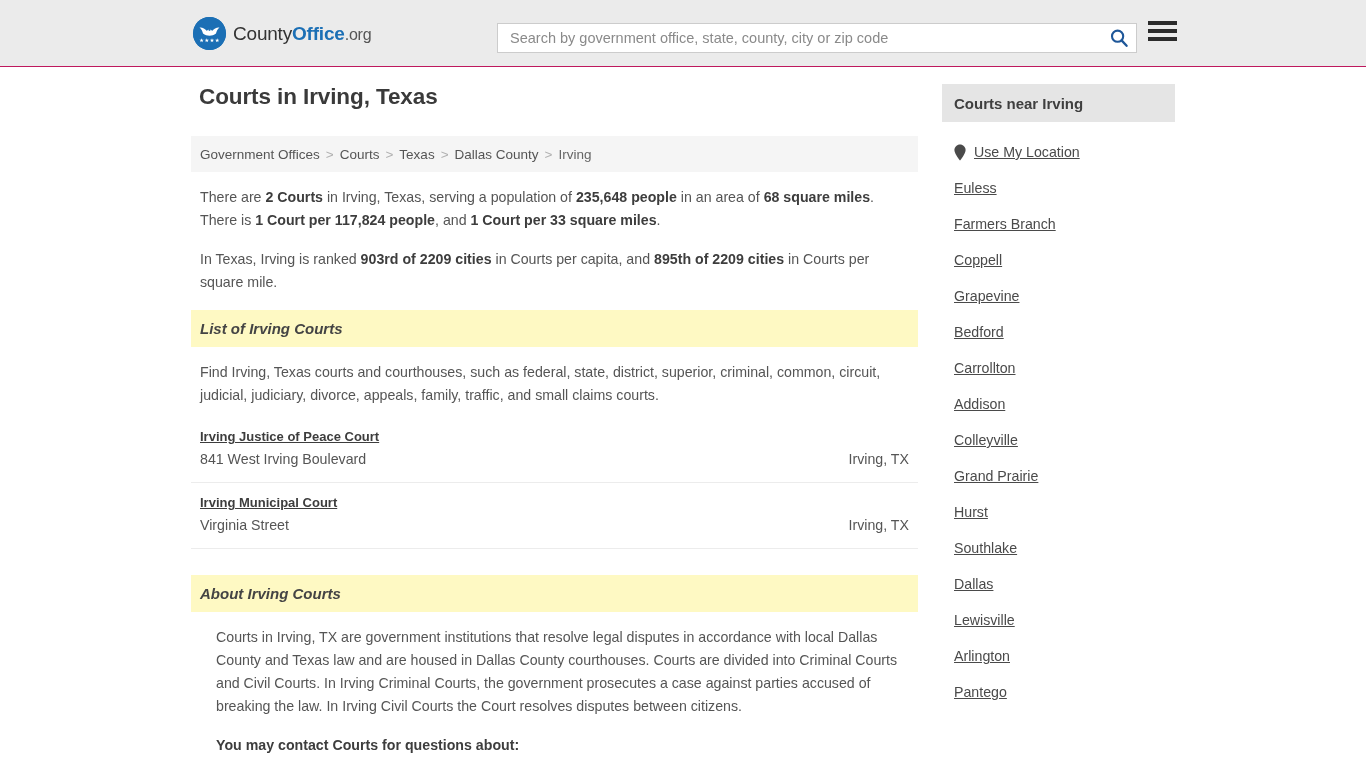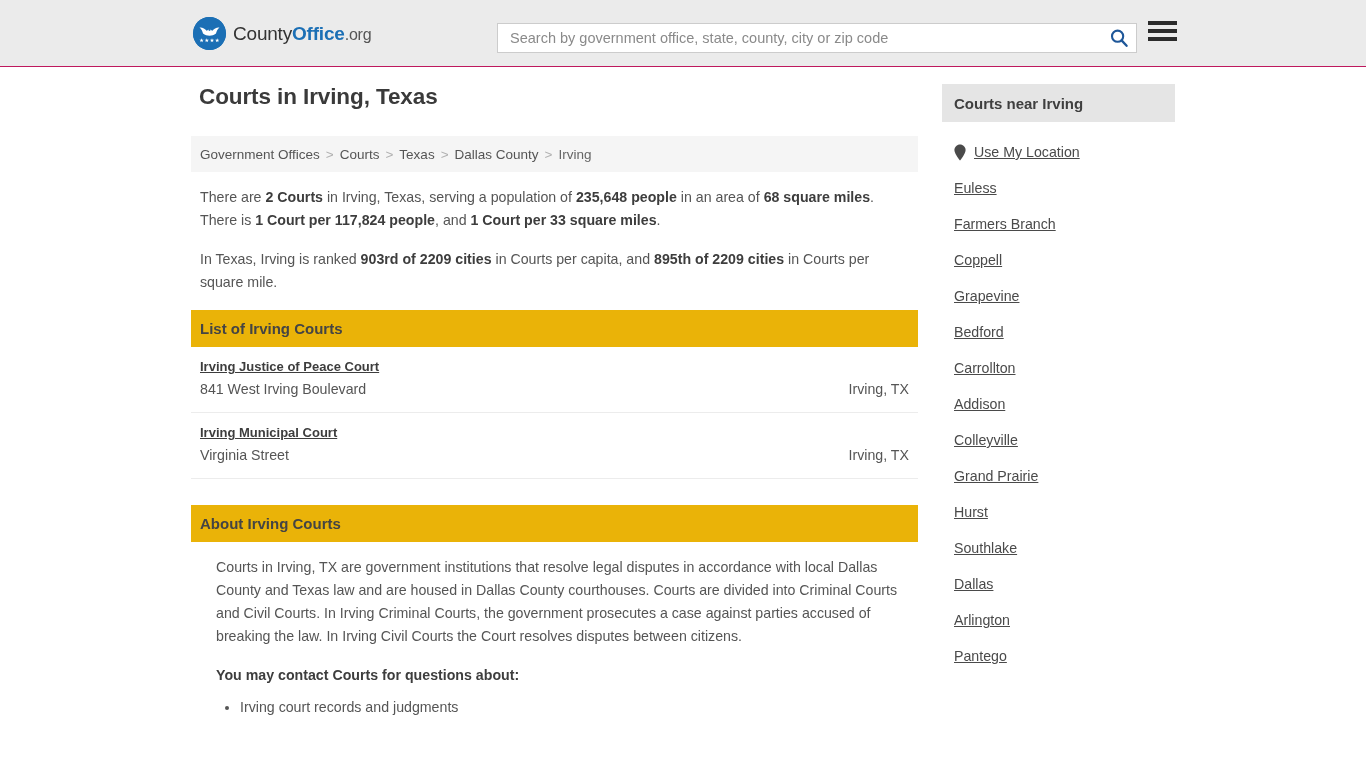--- a/index.html
+++ b/index.html
@@ -144,25 +144,26 @@
   .intro p {
     margin: 0 0 16px 0;
     font-size: 14.2px;
     line-height: 23px;
     color: #555555;
   }
   .intro p b { color: #3d3d3d; font-weight: bold; }
 
   
   .section-head {
-    background: #eab308;
+    background: #fef9c3;
     height: 37px;
     display: flex; align-items: center;
     padding: 0 9px;
     margin-top: 4px;
+    font-style: italic;
   }
   .section-head h2 {
     margin: 0;
     font-size: 15px;
     font-weight: bold;
     color: #444444;
   }
   .section-body { padding: 14px 9px 0 9px; }
   .section-body p {
     margin: 0 0 10px 0;
@@ -316,20 +317,23 @@
       </nav>
 
       <div class="intro">
         <p><span>There are </span><b>2 Courts</b><span> in Irving, Texas, serving a population of </span><b>235,648 people</b><span> in an area of </span><b>68 square miles</b><span>. There is </span><b>1 Court per 117,824 people</b><span>, and </span><b>1 Court per 33 square miles</b><span>.</span></p>
         <p><span>In Texas, Irving is ranked </span><b>903rd of 2209 cities</b><span> in Courts per capita, and </span><b>895th of 2209 cities</b><span> in Courts per square mile.</span></p>
       </div>
 
       <div class="section-head">
         <h2>List of Irving Courts</h2>
       </div>
+      <div class="section-body">
+        <p>Find Irving, Texas courts and courthouses, such as federal, state, district, superior, criminal, common, circuit, judicial, judiciary, divorce, appeals, family, traffic, and small claims courts.</p>
+      </div>
 
       <div class="listing first">
         <a class="listing-name" href="#">Irving Justice of Peace Court</a>
         <div class="listing-row">
           <div class="listing-addr">841 West Irving Boulevard</div>
           <div class="listing-city">Irving, TX</div>
         </div>
       </div>
 
       <div class="listing second">
@@ -401,20 +405,23 @@
         <div class="side-item">
             <a class="side-link" href="#">Hurst</a>
           </div>
         <div class="side-item">
             <a class="side-link" href="#">Southlake</a>
           </div>
         <div class="side-item">
             <a class="side-link" href="#">Dallas</a>
           </div>
         <div class="side-item">
+            <a class="side-link" href="#">Lewisville</a>
+          </div>
+        <div class="side-item">
             <a class="side-link" href="#">Arlington</a>
           </div>
         <div class="side-item">
             <a class="side-link" href="#">Pantego</a>
           </div>
 
       </div>
     </div>
 
   </div>

